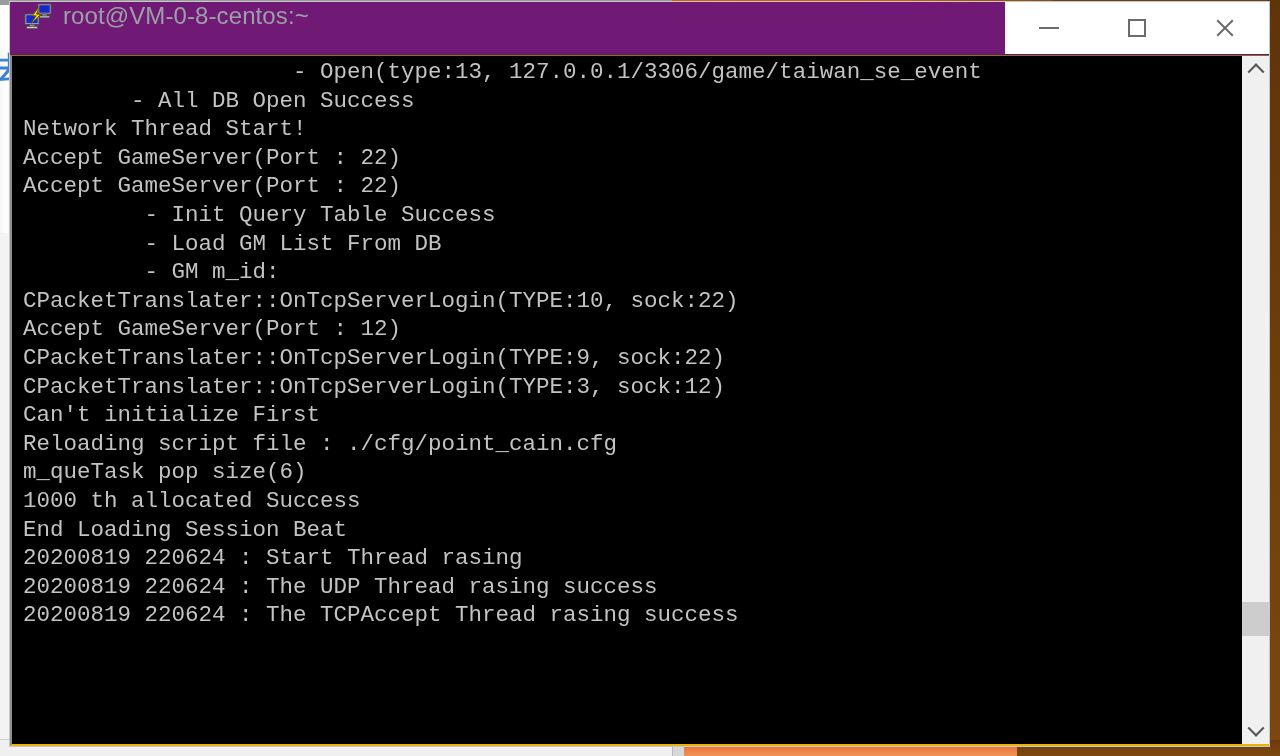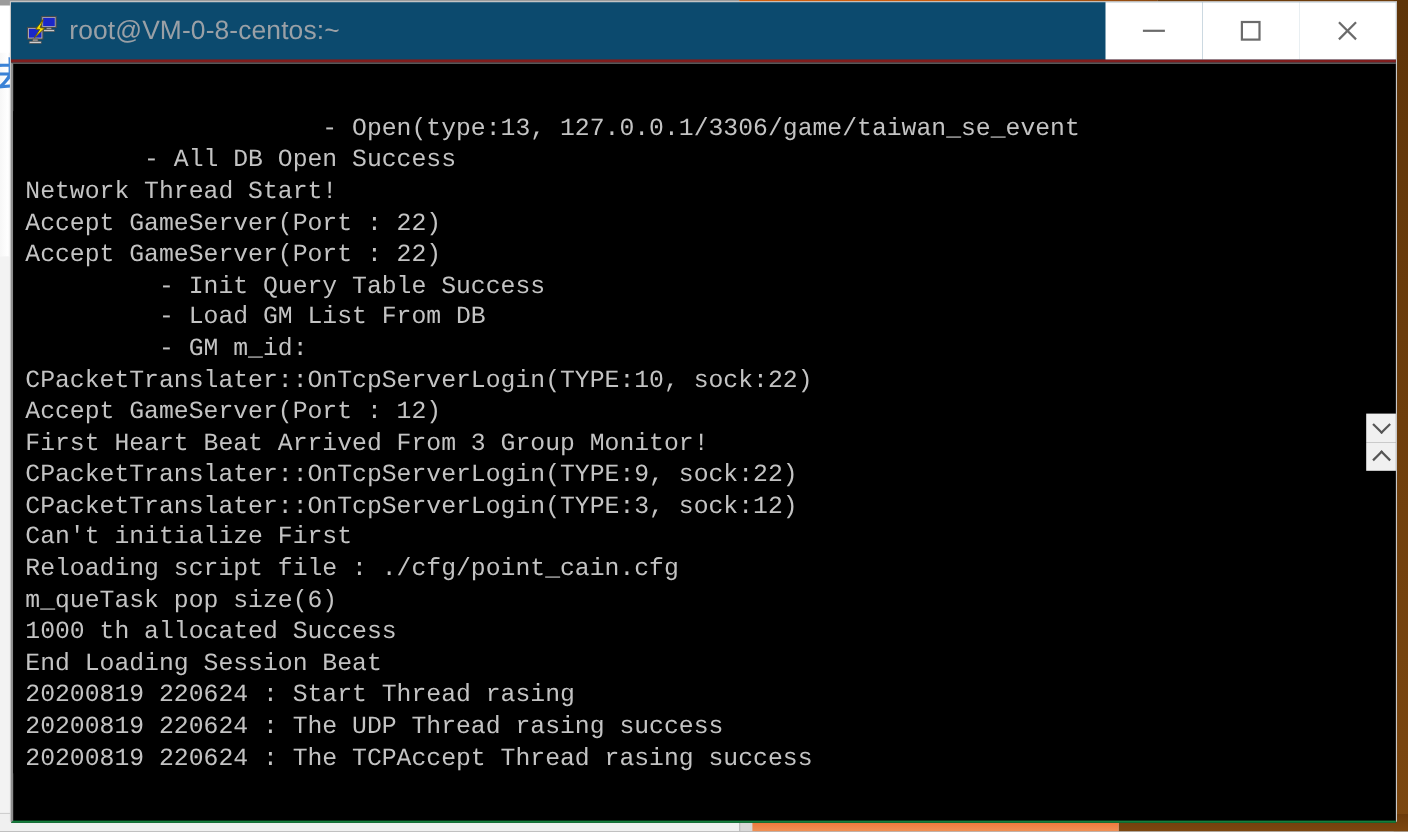--- a/index.html
+++ b/index.html
@@ -114,24 +114,23 @@
     top: 2px;
     width: 1259px;
     height: 744px;
     background: #ffffff;
     box-shadow: 0 0 0 1px #c8c8c8;
   }
 
   .titlebar {
     position: relative;
     height: 52px;
-    background: #0c4a6e;
-    display: flex;
-    align-items: center;
-    border-bottom: 3px solid #7f1d1d;
+    background: #701a75;
+    display: flex;
+    border-bottom: 1px solid #7f1d1d;
   }
 
   .title-icon {
     width: 30px;
     height: 30px;
     margin-left: 13px;
     margin-right: 10px;
     flex: 0 0 auto;
   }
 
@@ -194,24 +193,23 @@
   .glyph-close::before { transform: rotate(45deg); }
   .glyph-close::after  { transform: rotate(-45deg); }
 
   
   .term-frame {
     position: relative;
     height: 691px;
     background: #000000;
     border-left: 2px solid #8d8d8d;
     border-top: 1px solid #6e6e6e;
-    border-bottom: 2px solid #15803d;
+    border-bottom: 2px solid #eab308;
     box-sizing: border-box;
     display: flex;
-    align-items: center;
   }
 
   .term-screen {
     position: relative;
     flex: 1 1 auto;
     background: #000000;
     overflow: hidden;
     padding-left: 11px;
     padding-top: 2px;
     box-sizing: border-box;
@@ -335,21 +333,20 @@
           <div class="term-line">                    - Open(type:13, 127.0.0.1/3306/game/taiwan_se_event</div>
           <div class="term-line">        - All DB Open Success</div>
           <div class="term-line">Network Thread Start!</div>
           <div class="term-line">Accept GameServer(Port : 22)</div>
           <div class="term-line">Accept GameServer(Port : 22)</div>
           <div class="term-line">         - Init Query Table Success</div>
           <div class="term-line">         - Load GM List From DB</div>
           <div class="term-line">         - GM m_id:</div>
           <div class="term-line">CPacketTranslater::OnTcpServerLogin(TYPE:10, sock:22)</div>
           <div class="term-line">Accept GameServer(Port : 12)</div>
-          <div class="term-line">First Heart Beat Arrived From 3 Group Monitor!</div>
           <div class="term-line">CPacketTranslater::OnTcpServerLogin(TYPE:9, sock:22)</div>
           <div class="term-line">CPacketTranslater::OnTcpServerLogin(TYPE:3, sock:12)</div>
           <div class="term-line">Can't initialize First</div>
           <div class="term-line">Reloading script file : ./cfg/point_cain.cfg</div>
           <div class="term-line">m_queTask pop size(6)</div>
           <div class="term-line">1000 th allocated Success</div>
           <div class="term-line">End Loading Session Beat</div>
           <div class="term-line">20200819 220624 : Start Thread rasing</div>
           <div class="term-line">20200819 220624 : The UDP Thread rasing success</div>
           <div class="term-line">20200819 220624 : The TCPAccept Thread rasing success</div>

